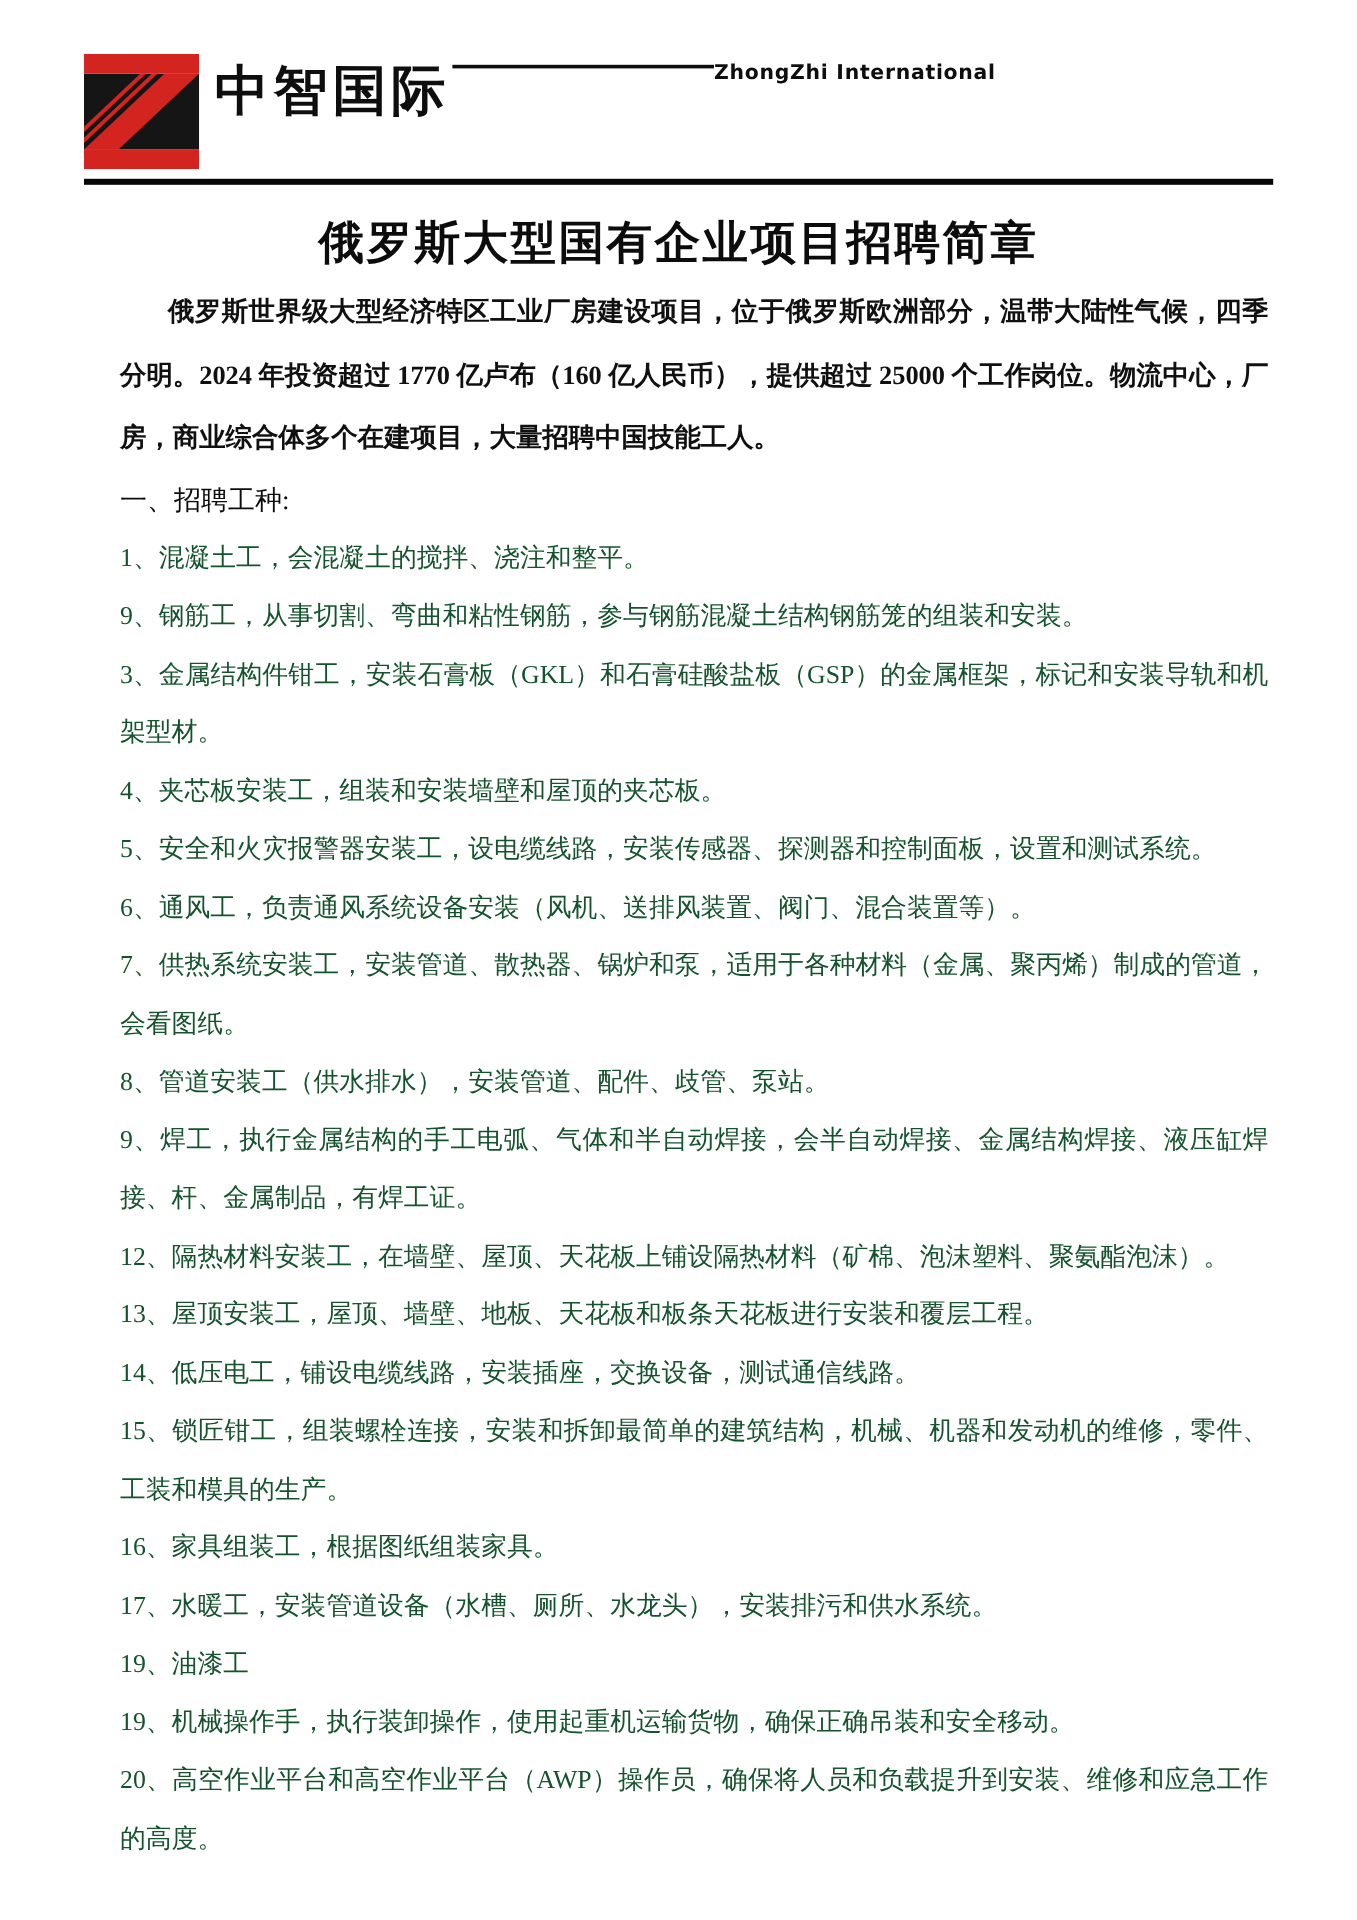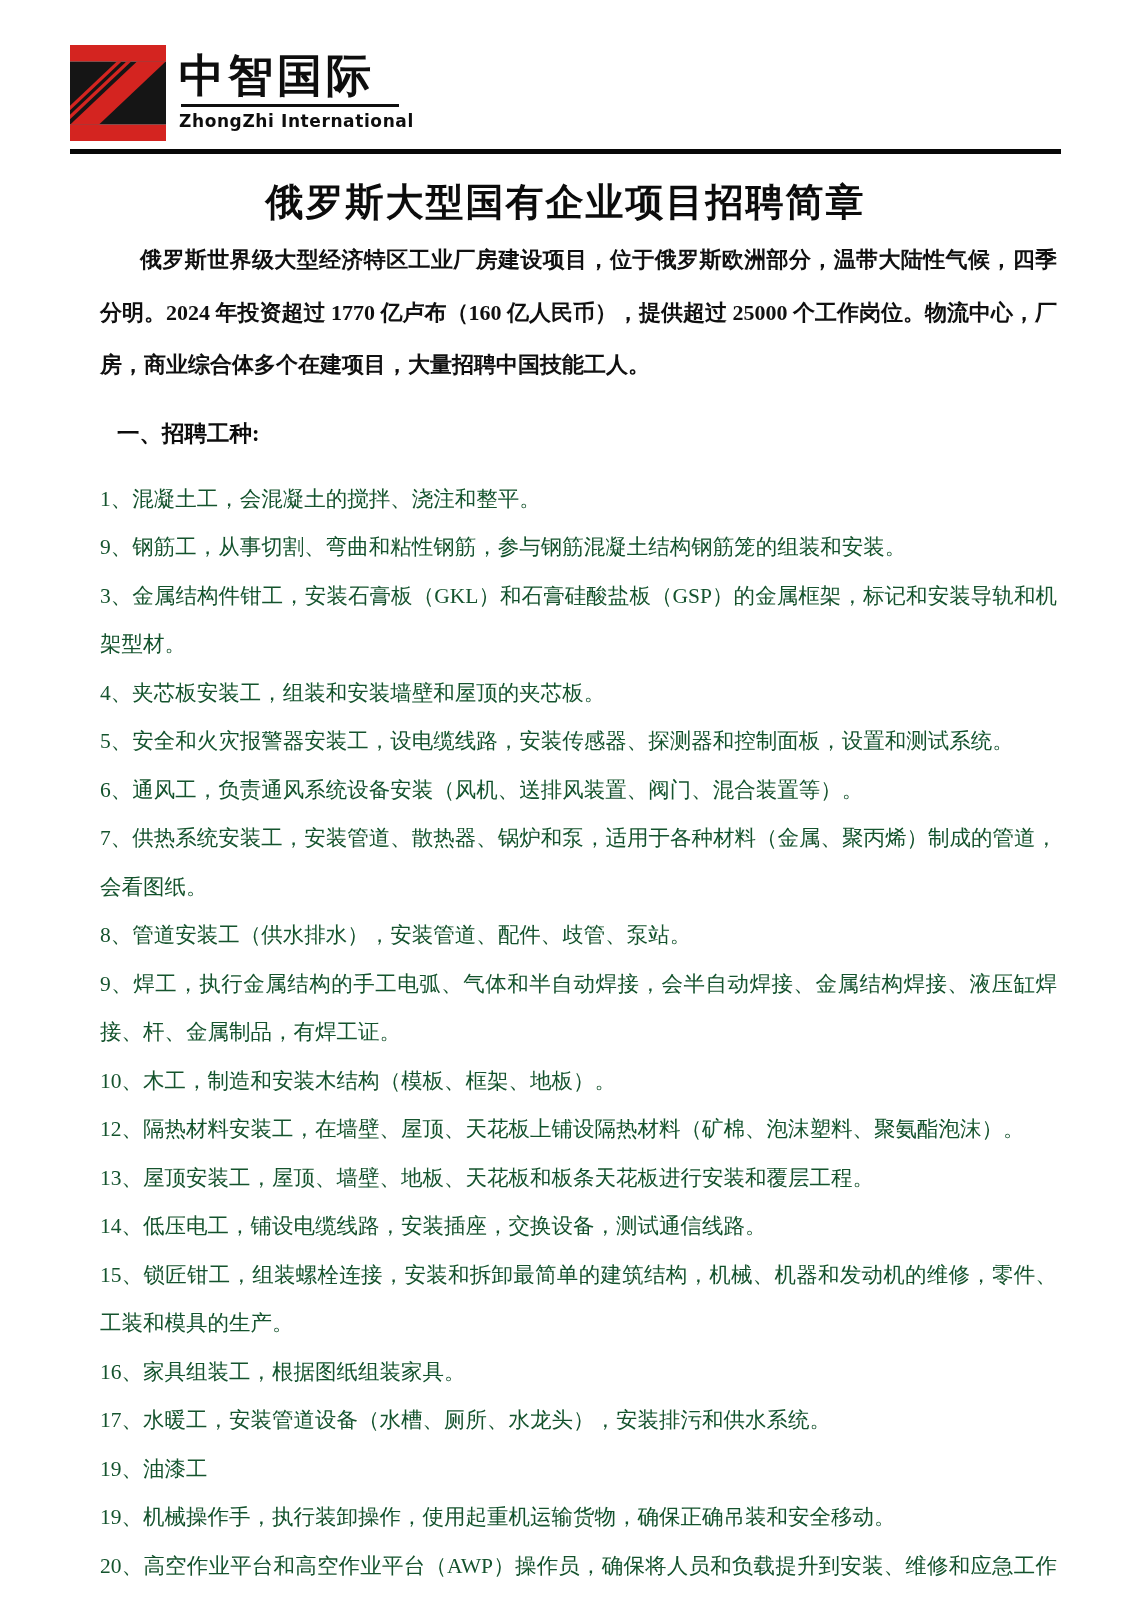--- a/index.html
+++ b/index.html
@@ -11,21 +11,21 @@
     width:1131px;height:1600px;background:#ffffff;margin:0 auto;
     box-sizing:border-box;padding:45px 70px 0 70px;overflow:hidden;
     font-family:"Liberation Serif", serif;color:var(--ink);
   }
   
   .header{display:flex;align-items:flex-start;}
   .logo-wrap{display:flex;align-items:flex-start;flex:0 0 auto;}
   .logo-svg{width:96px;height:96px;display:block;}
   .logo-svg .red{fill:var(--logo-red);}
   .logo-svg .blk{fill:#151515;}
-  .brand{margin-left:13px;display:flex;flex-direction:column;padding-top:6px;}
+  .brand{margin-left:13px;display:flex;flex-direction:row;padding-top:6px;}
   .brand-cn{
     font-family:"Liberation Sans", sans-serif;font-weight:900;
     font-size:45px;line-height:1.12;letter-spacing:4px;color:#0e0e0e;
     white-space:nowrap;
   }
   .brand-underline{height:3px;background:#0e0e0e;width:218px;margin:3px 0 4px 2px;}
   .brand-en{
     font-family:"DejaVu Sans", sans-serif;font-weight:800;
     font-size:17px;letter-spacing:0.6px;color:#0e0e0e;white-space:nowrap;
   }
@@ -40,21 +40,21 @@
   .title{
     text-align:center;font-size:38px;font-weight:700;letter-spacing:2px;
     margin:23px 0 6px 0;color:#0c0c0c;
   }
   .body-text{margin:0 4px 0 30px;}
   .intro{
     font-size:22px;font-weight:700;line-height:52.5px;
     text-align:justify;text-indent:40px;margin:6px 0 0 0;color:#101010;
   }
   .section-heading{
-    font-size:22.5px;font-weight:700;line-height:49px;margin:17px;color:#0c0c0c;
+    font-size:22.5px;font-weight:400;line-height:49px;margin:0;color:#0c0c0c;
   }
   .item{
     font-size:21.5px;line-height:48.5px;text-align:justify;margin:0;color:#14532d;
   }
 </style>
 </head>
 <body>
 
 <div class="page">
 
@@ -93,21 +93,20 @@
     <div>
       <p class="item">1、混凝土工，会混凝土的搅拌、浇注和整平。</p>
       <p class="item">9、钢筋工，从事切割、弯曲和粘性钢筋，参与钢筋混凝土结构钢筋笼的组装和安装。</p>
       <p class="item">3、金属结构件钳工，安装石膏板（GKL）和石膏硅酸盐板（GSP）的金属框架，标记和安装导轨和机架型材。</p>
       <p class="item">4、夹芯板安装工，组装和安装墙壁和屋顶的夹芯板。</p>
       <p class="item">5、安全和火灾报警器安装工，设电缆线路，安装传感器、探测器和控制面板，设置和测试系统。</p>
       <p class="item">6、通风工，负责通风系统设备安装（风机、送排风装置、阀门、混合装置等）。</p>
       <p class="item">7、供热系统安装工，安装管道、散热器、锅炉和泵，适用于各种材料（金属、聚丙烯）制成的管道，会看图纸。</p>
       <p class="item">8、管道安装工（供水排水），安装管道、配件、歧管、泵站。</p>
       <p class="item">9、焊工，执行金属结构的手工电弧、气体和半自动焊接，会半自动焊接、金属结构焊接、液压缸焊接、杆、金属制品，有焊工证。</p>
-      <p class="item">10、木工，制造和安装木结构（模板、框架、地板）。</p>
       <p class="item">12、隔热材料安装工，在墙壁、屋顶、天花板上铺设隔热材料（矿棉、泡沫塑料、聚氨酯泡沫）。</p>
       <p class="item">13、屋顶安装工，屋顶、墙壁、地板、天花板和板条天花板进行安装和覆层工程。</p>
       <p class="item">14、低压电工，铺设电缆线路，安装插座，交换设备，测试通信线路。</p>
       <p class="item">15、锁匠钳工，组装螺栓连接，安装和拆卸最简单的建筑结构，机械、机器和发动机的维修，零件、工装和模具的生产。</p>
       <p class="item">16、家具组装工，根据图纸组装家具。</p>
       <p class="item">17、水暖工，安装管道设备（水槽、厕所、水龙头），安装排污和供水系统。</p>
       <p class="item">19、油漆工</p>
       <p class="item">19、机械操作手，执行装卸操作，使用起重机运输货物，确保正确吊装和安全移动。</p>
       <p class="item">20、高空作业平台和高空作业平台（AWP）操作员，确保将人员和负载提升到安装、维修和应急工作的高度。</p>
     </div>

